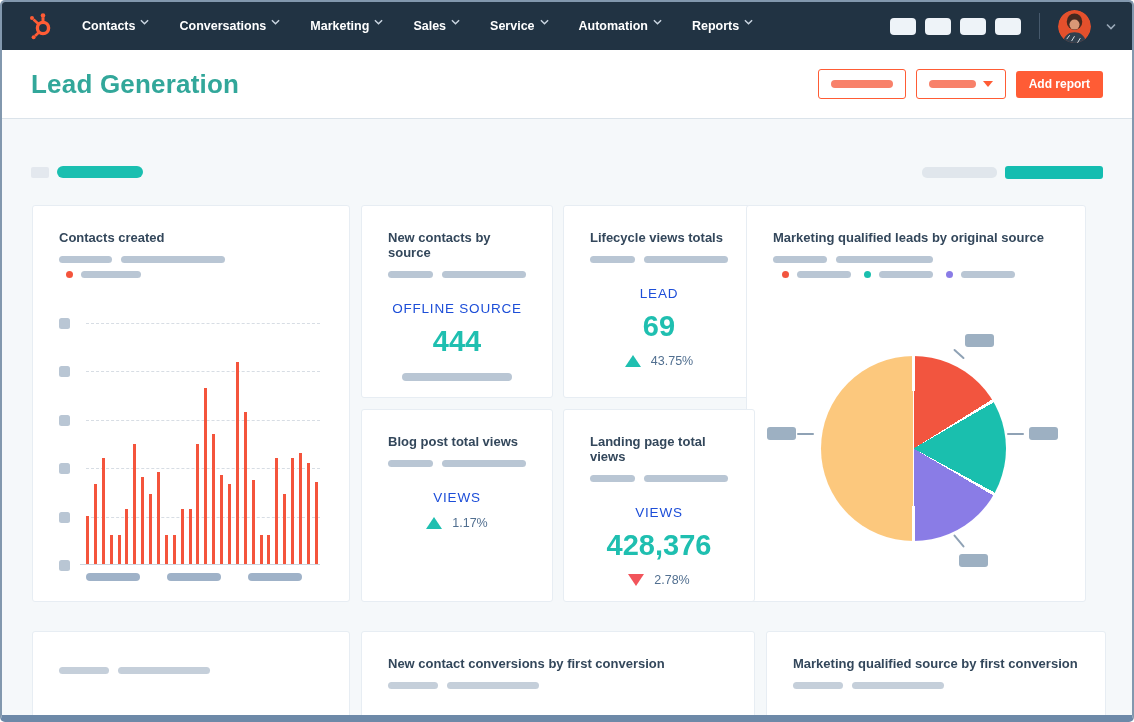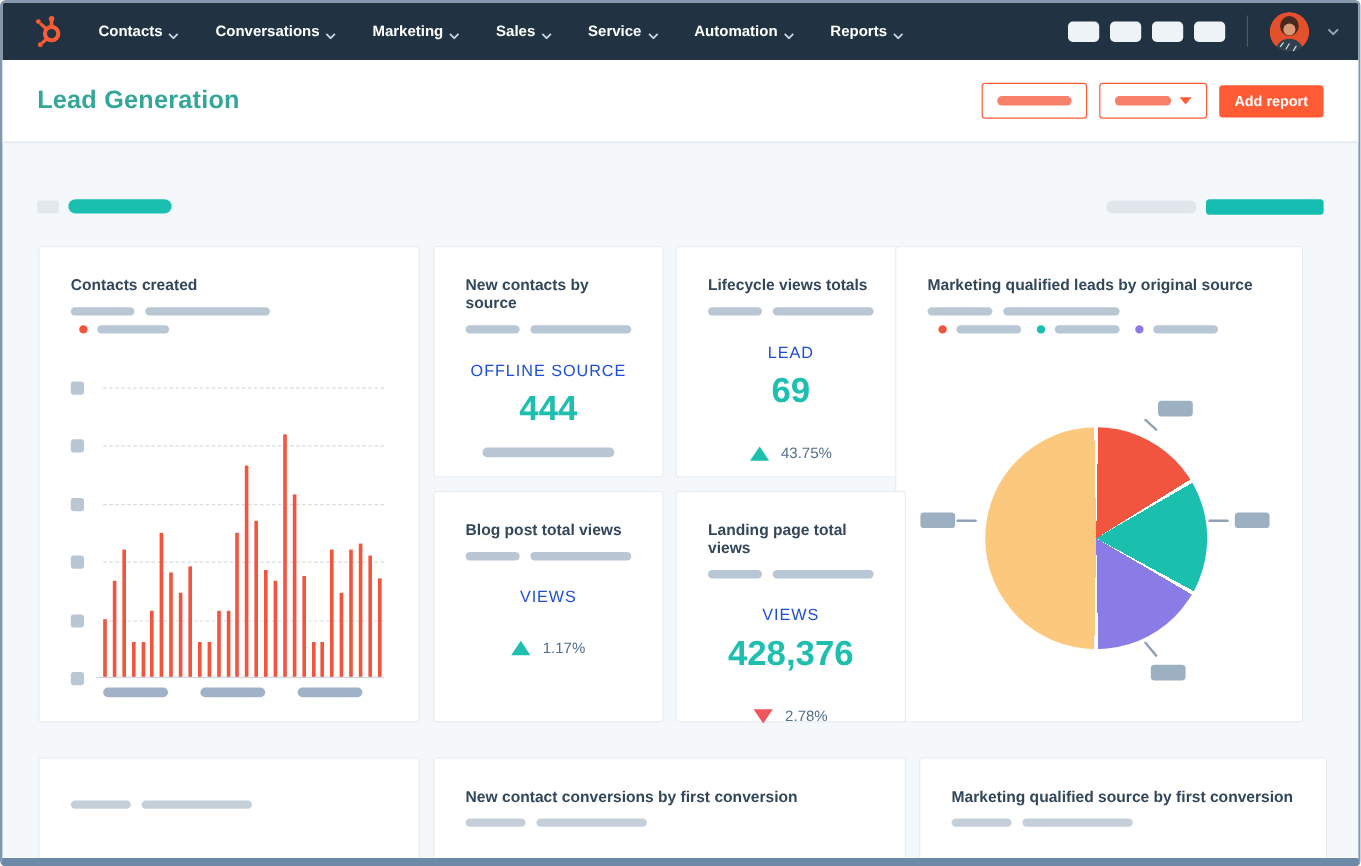--- a/index.html
+++ b/index.html
@@ -4,30 +4,30 @@
 <style>
   html,body{margin:0;padding:0;background:#fff;}
   .frame{position:relative;width:1134px;height:722px;box-sizing:border-box;
     border:2px solid #8298ae;border-bottom:7px solid #6d89a8;border-radius:5px;
     overflow:hidden;background:#f5f8fa;font-family:"Liberation Sans",sans-serif;}
 
   
   .topnav{height:48px;background:#213343;display:flex;align-items:center;padding:0 16px;}
   .logo{width:30px;height:30px;margin:0 26px 0 8px;flex:0 0 auto;}
   .nav-menu{display:flex;gap:30px;align-items:center;flex:1;}
-  .nav-item{display:flex;align-items:flex-end;gap:5px;color:#ffffff;font-size:12.5px;font-weight:700;cursor:pointer;white-space:nowrap;}
+  .nav-item{display:flex;align-items:flex-start;gap:5px;color:#ffffff;font-size:12.5px;font-weight:700;cursor:pointer;white-space:nowrap;}
   .nav-right{display:flex;align-items:center;gap:9px;}
   .nav-box{width:26px;height:17px;border-radius:4px;background:#eef3f8;}
   .nav-divider{width:1px;height:26px;background:#46596c;margin:0 9px;}
   .avatar{width:33px;height:33px;border-radius:50%;overflow:hidden;flex:0 0 auto;}
   .av-chev{margin-left:6px;}
 
   
   .header{height:68px;background:#ffffff;border-bottom:1px solid #dbe3ea;display:flex;align-items:center;justify-content:space-between;padding:0 29px;}
-  .page-title{font-size:21px;color:#32a79a;font-weight:600;letter-spacing:.2px;text-align:right;}
+  .page-title{font-size:26px;color:#32a79a;font-weight:600;letter-spacing:.2px;text-align:right;}
   .header-actions{display:flex;align-items:center;gap:10px;}
   .btn-outline{height:30px;box-sizing:border-box;border:1px solid #ff5c35;border-radius:3px;background:#fff;display:flex;align-items:center;justify-content:center;gap:7px;padding:0 12px;cursor:pointer;}
   .btn-pill{height:8px;border-radius:4px;background:#f8816a;display:inline-block;}
   .caret-down{width:0;height:0;border-left:5px solid transparent;border-right:5px solid transparent;border-top:6px solid #ff5c35;}
   .btn-solid{height:27px;background:#ff5c35;color:#fff;border:none;border-radius:3px;font-size:12px;font-weight:700;padding:0 13px;font-family:inherit;cursor:pointer;}
 
   
   .filters-left{position:absolute;left:29px;top:164px;display:flex;align-items:center;gap:8px;}
   .f-box{width:18px;height:11px;border-radius:2px;background:#e3e8ee;}
   .f-teal-1{width:86px;height:12px;border-radius:6px;background:#1abfb0;}
@@ -49,21 +49,21 @@
 
   .card-pad{padding:24px 26px 0;}
   .card-title{font-size:13px;font-weight:700;color:#33475b;}
   .tbar-row{display:flex;gap:9px;margin-top:11px;}
   .tbar{height:7px;border-radius:4px;background:#b9c6d4;}
   .tbar.light{background:#c5cfda;}
 
   .stat-center{text-align:center;margin-top:23px;}
   .metric-label{font-size:13.5px;color:#1d4ed8;letter-spacing:.8px;}
   .metric-value{margin-top:9px;font-size:29px;font-weight:700;color:#1fbfb0;}
-  .delta-row{margin-top:28px;display:flex;justify-content:center;align-items:center;gap:10px;font-size:12.5px;color:#516f90;}
+  .delta-row{margin-top:11px;display:flex;justify-content:center;align-items:center;gap:10px;font-size:12.5px;color:#516f90;}
   .tri{width:0;height:0;}
   .tri-up{border-left:8px solid transparent;border-right:8px solid transparent;border-bottom:12px solid #1fbfb0;}
   .tri-down{border-left:8px solid transparent;border-right:8px solid transparent;border-top:12px solid #f2545b;}
   .stat-bar{width:110px;height:8px;border-radius:4px;background:#b9c6d4;margin:15px auto 0;}
 
   
   .legend-row{display:flex;align-items:center;gap:8px;margin-top:8px;margin-left:7px;}
   .legend-dot{width:7px;height:7px;border-radius:50%;display:inline-block;}
   .chart-wrap{position:absolute;left:47px;right:29px;top:117px;height:242px;}
   .gridline{position:absolute;left:6px;right:0;border-top:1px dashed #d7dde4;}

